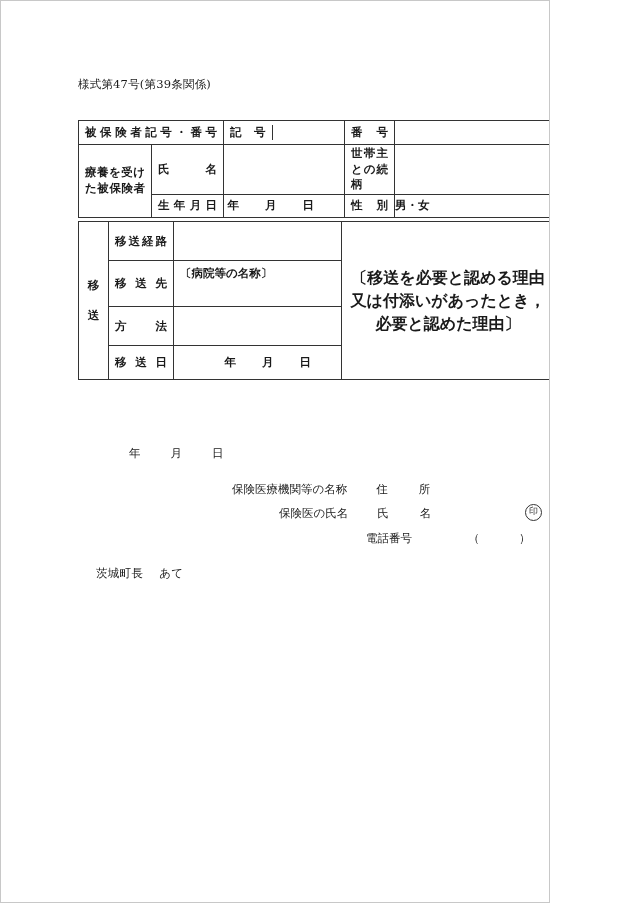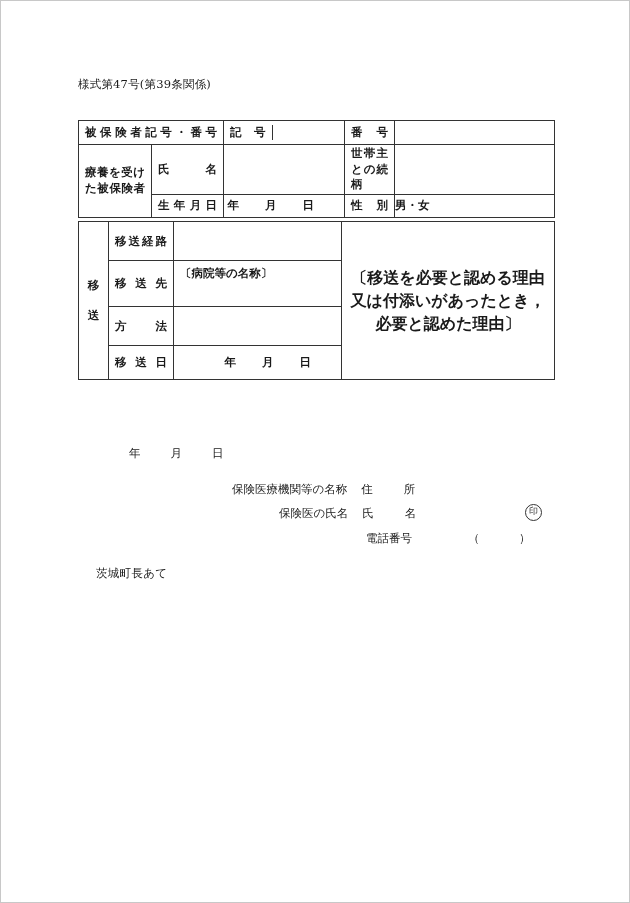--- a/index.html
+++ b/index.html
@@ -7,21 +7,21 @@
     margin: 0;
     padding: 0;
     background: #ffffff;
   }
   body {
     font-family: "DejaVu Serif", "Liberation Serif", serif;
     color: #1a1a1a;
   }
   #page {
     position: relative;
-    width: 630px;
+    width: 550px;
     height: 903px;
     background: #ffffff;
     border: 1px solid #c8c8c8;
     box-sizing: border-box;
     overflow: hidden;
   }
 
   
   .abs { position: absolute; white-space: nowrap; }
 
@@ -135,41 +135,42 @@
   #sign-org   { left: 231px; top: 481px; }
   #sign-doc   { left: 278px; top: 505px; }
   #sign-tel   { left: 365px; top: 530px; }
 
   .sign-key { display: inline-block; }
   .sign-val-label {
     display: inline-block;
     width: 54px;
     text-align: justify;
     text-align-last: justify;
+    margin-left: 15px;
   }
   #sign-org .sign-key { margin-right: 14px; }
   #sign-doc .sign-key { margin-right: 14px; }
 
   #seal {
     position: absolute;
     left: 524px; top: 503px;
     width: 15px; height: 15px;
     border: 1.2px solid #333;
     border-radius: 50%;
     font-size: 9px;
     line-height: 13px;
     text-align: center;
     color: #333;
     overflow: hidden;
   }
 
   #tel-paren { margin-left: 56px; letter-spacing: 14px; }
 
   #addressee { left: 95px; top: 565px; font-size: 11.5px; letter-spacing: 0.3px; }
-  #addressee .ate { margin-left: 0; text-align: right; }
+  #addressee .ate { margin-left: 16px; text-align: right; }
 </style>
 </head>
 <body>
 
 <div id="page">
 
   <div class="abs" id="form-no">様式第47号(第39条関係)</div>
 
 
   <table class="grid" id="tbl-insured">

